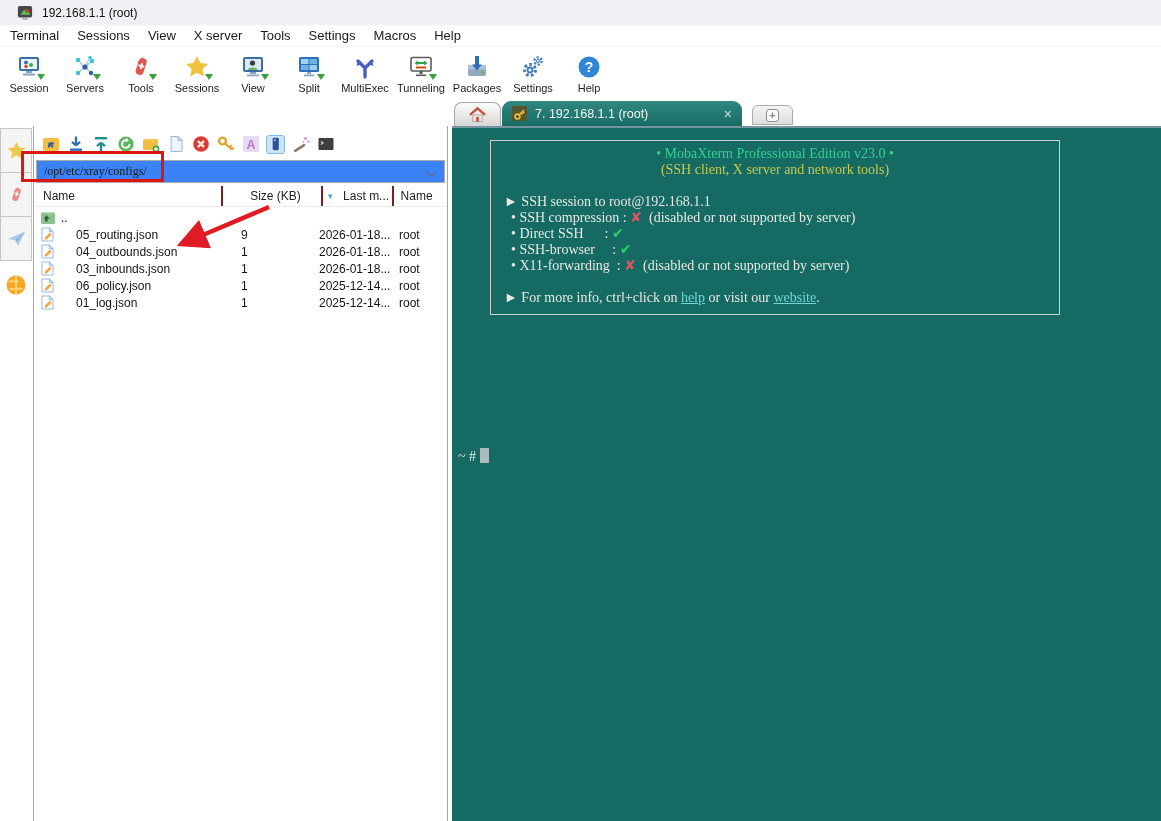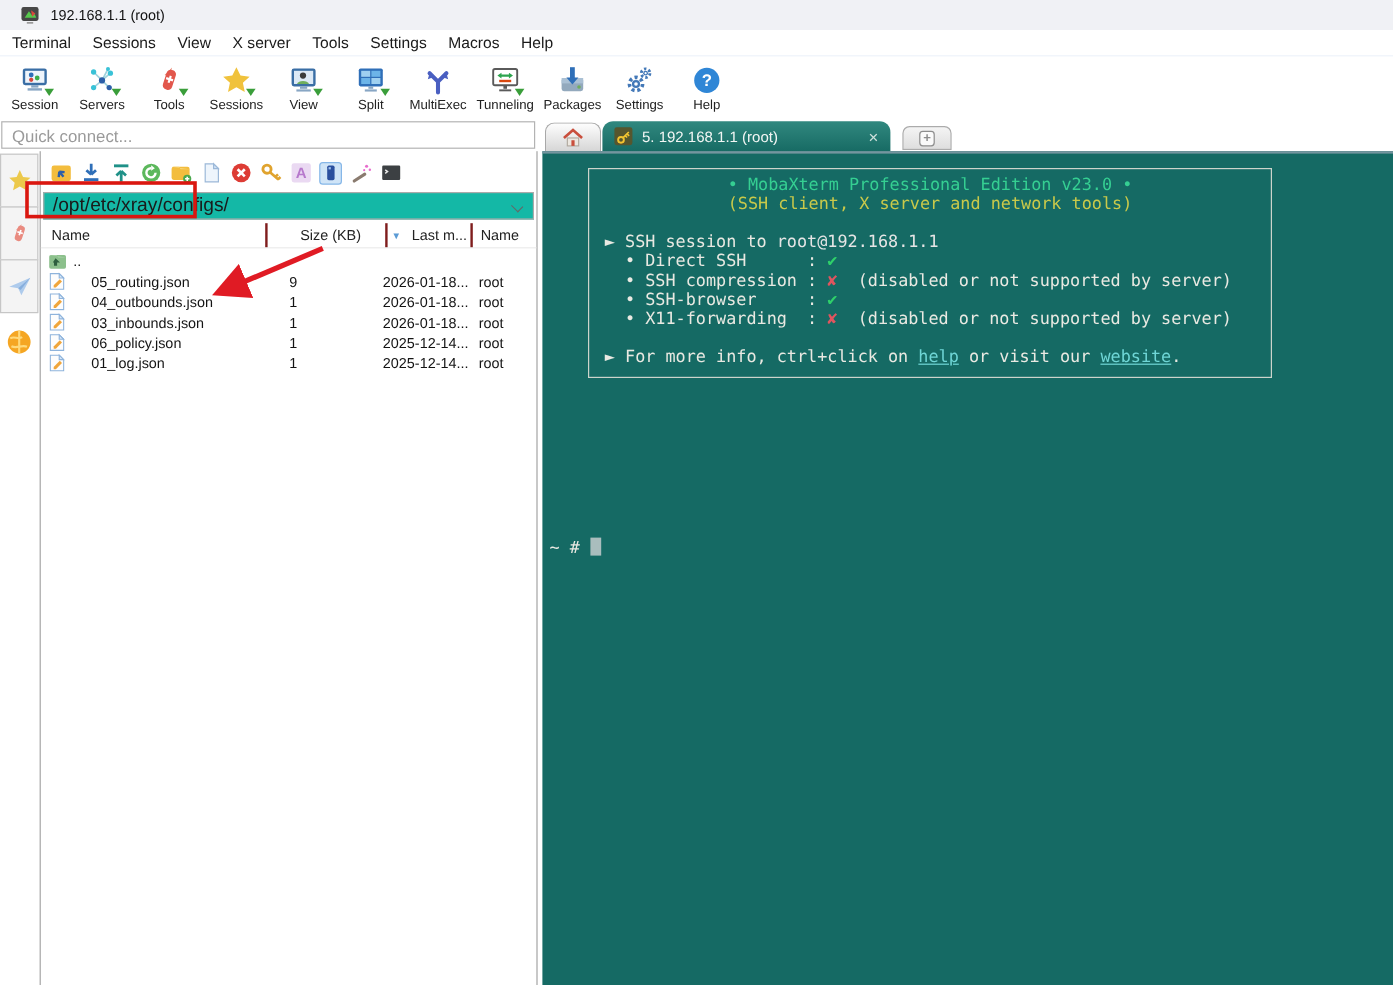--- a/index.html
+++ b/index.html
@@ -61,21 +61,21 @@
   .strip-globe svg { width:24px; height:24px; }
 
   
   .sftp { position:absolute; left:33px; top:126px; width:415px; bottom:0; background:#fff;
     border-left:1px solid #a5a5a5; border-right:1px solid #a5a5a5; }
   .sftp-toolbar { height:30px; display:flex; align-items:center; gap:6px; padding:6px 0 0 7px; }
   .mi { width:19px; height:19px; display:flex; align-items:center; justify-content:center; }
   .mi svg { width:18px; height:18px; }
   .mi.selected { background:#cfe4f7; border:1px solid #86b7e8; border-radius:3px; }
   .path-row { position:relative; margin:4px 2px 0 2px; height:23px; border:1px solid #ababab;
-    display:flex; align-items:center; font-size:16px; color:#1a1a1a; padding-left:7px; background:#14b8a6; }
+    display:flex; align-items:center; font-size:12px; color:#1a1a1a; padding-left:7px; background:#3b82f6;font-family:Liberation Serif, serif; }
   .path-chevron { position:absolute; right:9px; top:7px; width:8px; height:8px;
     border-right:1.6px solid #666; border-bottom:1.6px solid #666; transform:rotate(45deg) scale(1,.8); }
 
   .cols { display:flex; align-items:center; height:21px; margin-top:3px; font-size:12px; color:#222;
     border-bottom:1px solid #ececec; }
   .col { height:100%; display:flex; align-items:center; border-right:2px solid #7f1d1d; }
   .col-name  { width:199px; padding-left:9px; }
   .col-size  { width:84px;  padding-left:7px;margin-left:20px; }
   .col-mod   { width:74px;  padding-left:3px; gap:9px; }
   .col-owner { width:56px;  padding-left:7px; border-right:none; }
@@ -98,21 +98,21 @@
   .red-rect { position:absolute; left:21px; top:151px; width:143px; height:31px;
     border:3px solid #da1710; z-index:6; pointer-events:none; }
   .red-arrow { position:absolute; left:160px; top:198px; z-index:6; pointer-events:none; }
 
   
   .terminal { position:absolute; left:452px; top:126px; width:709px; height:695px;
     background:#156a64; border-top:2px solid #74959f;
     font-family:"DejaVu Sans Mono", monospace; font-size:14px; line-height:16px; color:#e9e9e2; }
   .banner-box { position:absolute; left:38px; top:12px; width:570px; height:175px;
     border:1px solid #ccd4cb; padding-top:5px; }
-  .tline { height:16px; white-space:pre; padding-left:13px; }
+  .tline { height:16px; white-space:pre; padding-left:13px;font-family:Liberation Serif, serif; }
   .tline.center { text-align:center; padding-left:0; }
   .grn { color:#35cf92; }
   .yel { color:#c9c94a; }
   .mag { color:#e5e5e5; }
   .ok  { color:#2fd06a; }
   .fail{ color:#e0555f; }
   .lnk { color:#6fd6d6; text-decoration:underline; cursor:pointer; }
   .term-tail { position:absolute; left:6px; top:240px; white-space:pre; }
   .cursor { display:inline-block; width:9px; height:15px; background:#a9bdbd; vertical-align:-2px; }
 </style>
@@ -283,38 +283,37 @@
       <span class="ticon">
           <svg viewBox="0 0 26 26">
         <circle cx="13" cy="13" r="10.5" fill="#2f86d6"></circle>
         <text x="13" y="18" font-size="14" font-weight="bold" fill="#fff" text-anchor="middle" font-family="Liberation Sans, sans-serif">?</text>
           </svg>
         </span>
       <span class="lbl">Help</span>
     </div>
   </div>
 
-  <input class="quick-connect" value="" placeholder="Quick connect..." style="">
 
   <div class="tabbar">
     <div class="tab-home">
       <svg viewBox="0 0 20 18">
         <path d="M2 9.5L10 2.5l8 7" stroke="#c94f3d" stroke-width="2.4" fill="none"></path>
         <rect x="5" y="9.5" width="10" height="7" fill="#ece7e0" stroke="#b0a89e"></rect>
         <rect x="8.6" y="11.5" width="2.8" height="5" fill="#c94f3d"></rect>
         </svg>
     </div>
     <div class="tab-active">
       <span class="key-badge">
         <svg viewBox="0 0 12 12">
             <circle cx="3.5" cy="8.5" r="2.4" fill="none" stroke="#f3c430" stroke-width="1.6"></circle>
         <path d="M5.5 6.5L10 2M8.5 3.5l1.8 1.8M7 5l1.6 1.6" stroke="#f3c430" stroke-width="1.4"></path>
           </svg>
       </span>
-      <span>5. 192.168.1.1 (root)</span>
+      <span>7. 192.168.1.1 (root)</span>
       <span class="tab-close">×</span>
     </div>
     <div class="tab-new">
       <span class="plus">+</span>
     </div>
   </div>
 
   <div class="strip">
     <div class="strip-cell" style="margin-top:2px;">
       <svg viewBox="0 0 24 24">
@@ -546,22 +545,22 @@
       </defs>
     <line x1="109" y1="9" x2="24" y2="45" stroke="#e01b24" stroke-width="4.4" marker-end="url(#ah)"></line>
   </svg>
 
   <div class="terminal">
     <div class="banner-box">
       <div class="tline center grn">• MobaXterm Professional Edition v23.0 •</div>
       <div class="tline center yel">(SSH client, X server and network tools)</div>
       <div class="tline"> </div>
       <div class="tline"><span>► SSH session to </span><span class="mag">root@192.168.1.1</span></div>
+      <div class="tline"><span>  • SSH compression : </span><span class="fail">✘</span><span>  (disabled or not supported by server)</span></div>
       <div class="tline"><span>  • Direct SSH      : </span><span class="ok">✔</span><span></span></div>
-      <div class="tline"><span>  • SSH compression : </span><span class="fail">✘</span><span>  (disabled or not supported by server)</span></div>
       <div class="tline"><span>  • SSH-browser     : </span><span class="ok">✔</span><span></span></div>
       <div class="tline"><span>  • X11-forwarding  : </span><span class="fail">✘</span><span>  (disabled or not supported by server)</span></div>
       <div class="tline"> </div>
       <div class="tline"><span>► For more info, ctrl+click on </span><a class="lnk">help</a><span> or visit our </span><a class="lnk">website</a><span>.</span></div>
     </div>
 
     <div class="term-tail">
       <div class="tline" style="padding-left:0;"> </div>
       <div class="tline" style="padding-left:0;"><span>~ # </span><span class="cursor"></span></div>
     </div>

